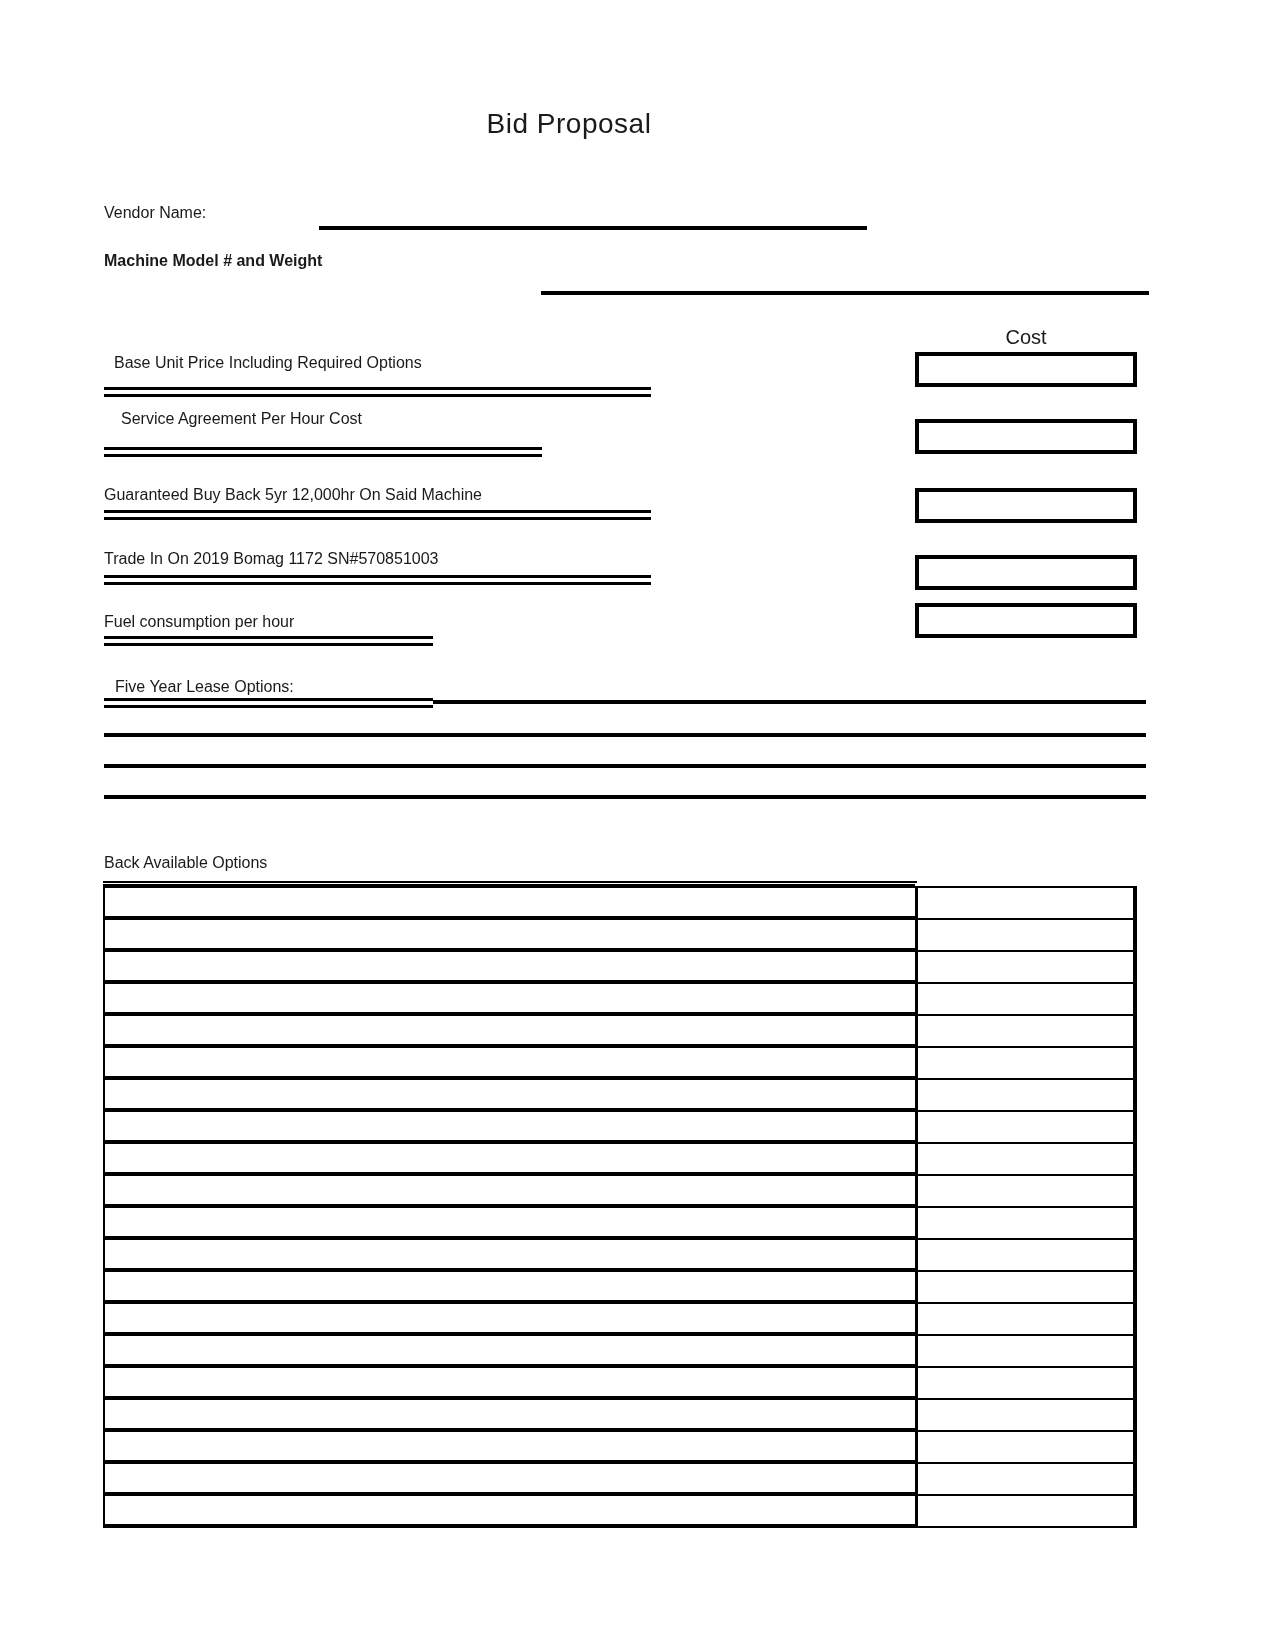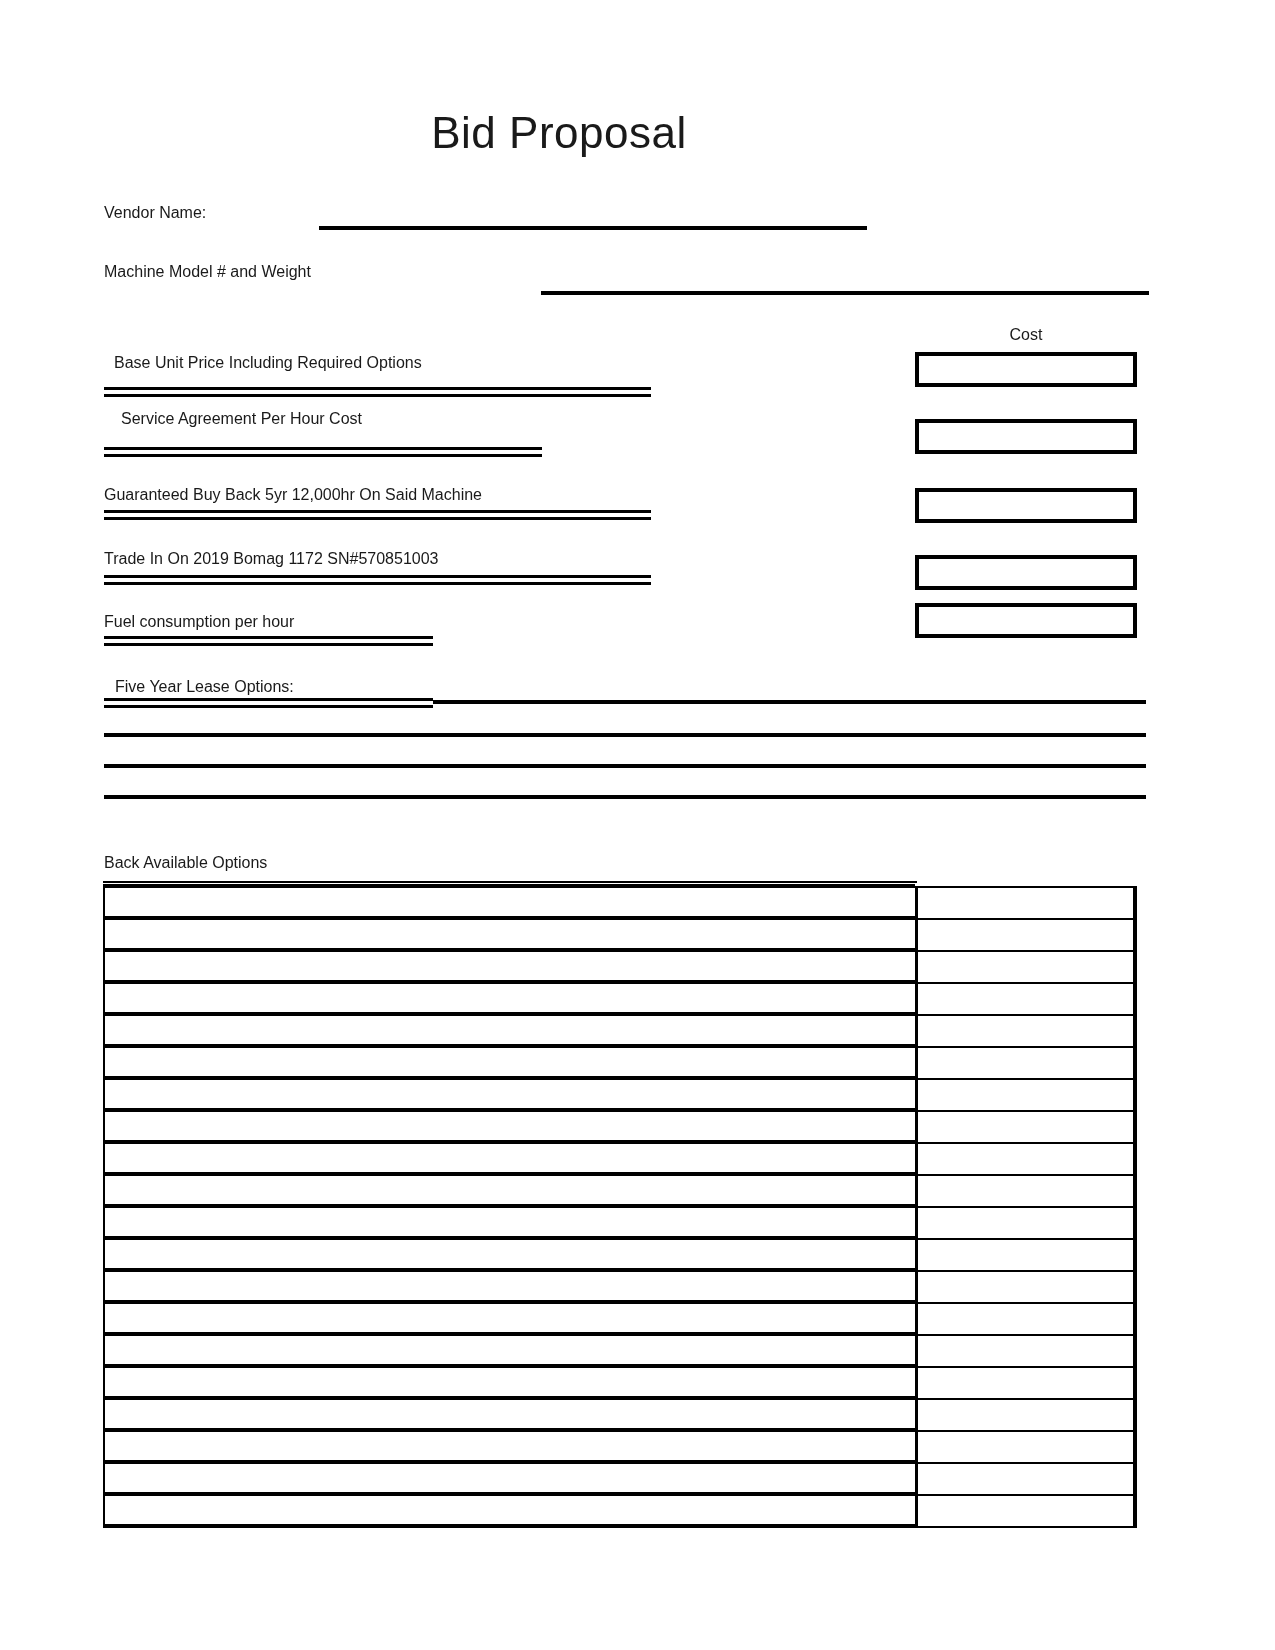--- a/index.html
+++ b/index.html
@@ -8,39 +8,39 @@
     width:1275px;height:1650px;
     margin:0 auto;
     background:#ffffff;
     color:#000;
     font-family:"Liberation Sans", sans-serif;
     overflow:hidden;
   }
   .page *{box-sizing:border-box;}
 
   .title{
-    position:absolute;left:1px;top:108px;width:1116px;
+    position:absolute;left:11px;top:108px;width:1116px;
     text-align:center;
-    font-size:44px;
+    font-size:28px;
     letter-spacing:0.5px;
     color:#1a1a1a;
     white-space:nowrap;
   }
   .lbl{
     position:absolute;
     font-size:16px;
     color:#1a1a1a;
     white-space:nowrap;
     line-height:22px;
   }
   .vendor-lbl{left:104px;top:202px;}
-  .machine-lbl{left:104px;top:261px;}
+  .machine-lbl{left:104px;top:250px;font-weight:bold;}
   .cost-hdr{
     position:absolute;left:915px;top:326px;width:222px;
-    text-align:center;font-size:16px;color:#1a1a1a;
+    text-align:center;font-size:20px;color:#1a1a1a;
   }
   .r1-lbl{left:104px;top:352px;margin-left:10px;}
   .r2-lbl{left:104px;top:408px;margin-left:17px;}
   .r3-lbl{left:104px;top:484px;}
   .r4-lbl{left:104px;top:548px;}
   .r5-lbl{left:104px;top:611px;}
   .lease-lbl{left:115px;top:676px;}
   .other-lbl{left:104px;top:852px;}
 
   .ln{position:absolute;height:4px;background:#000;}

